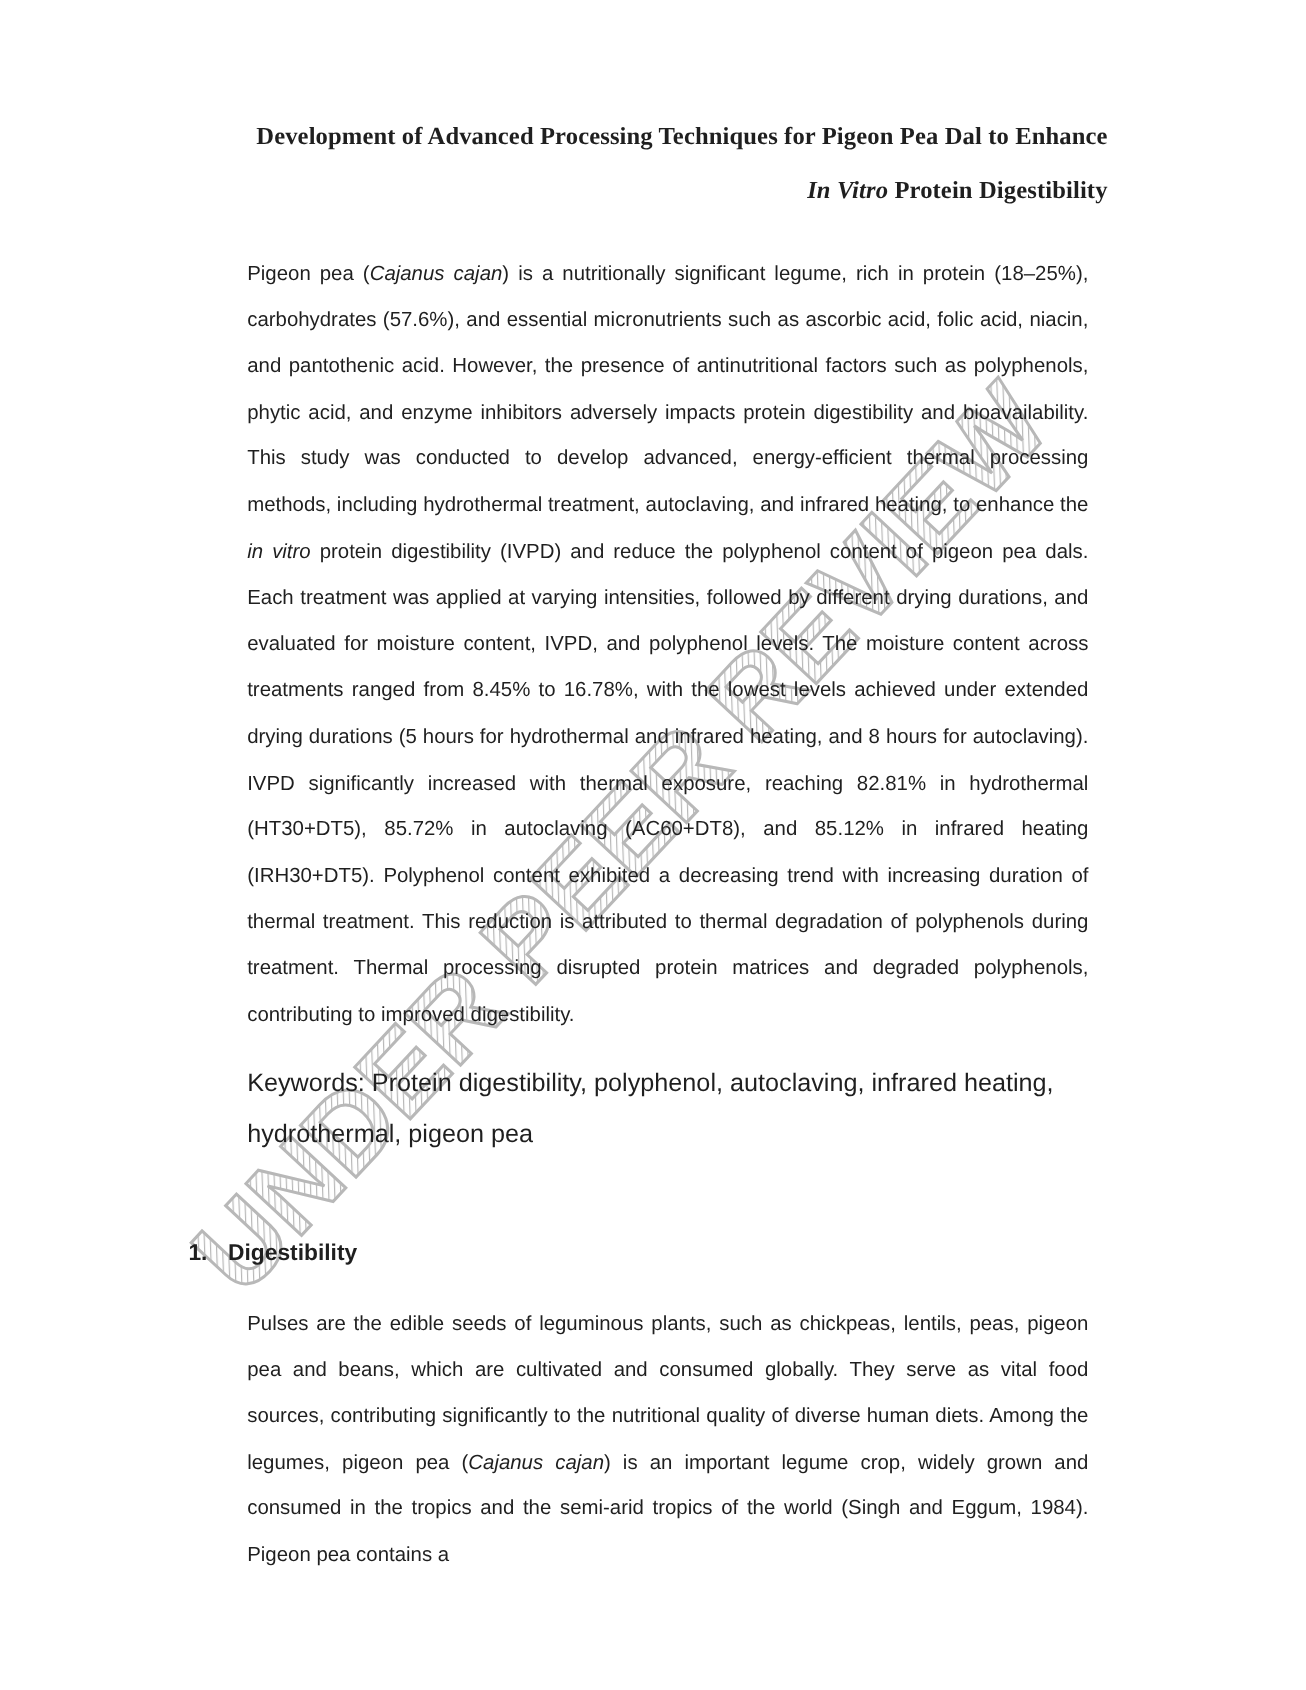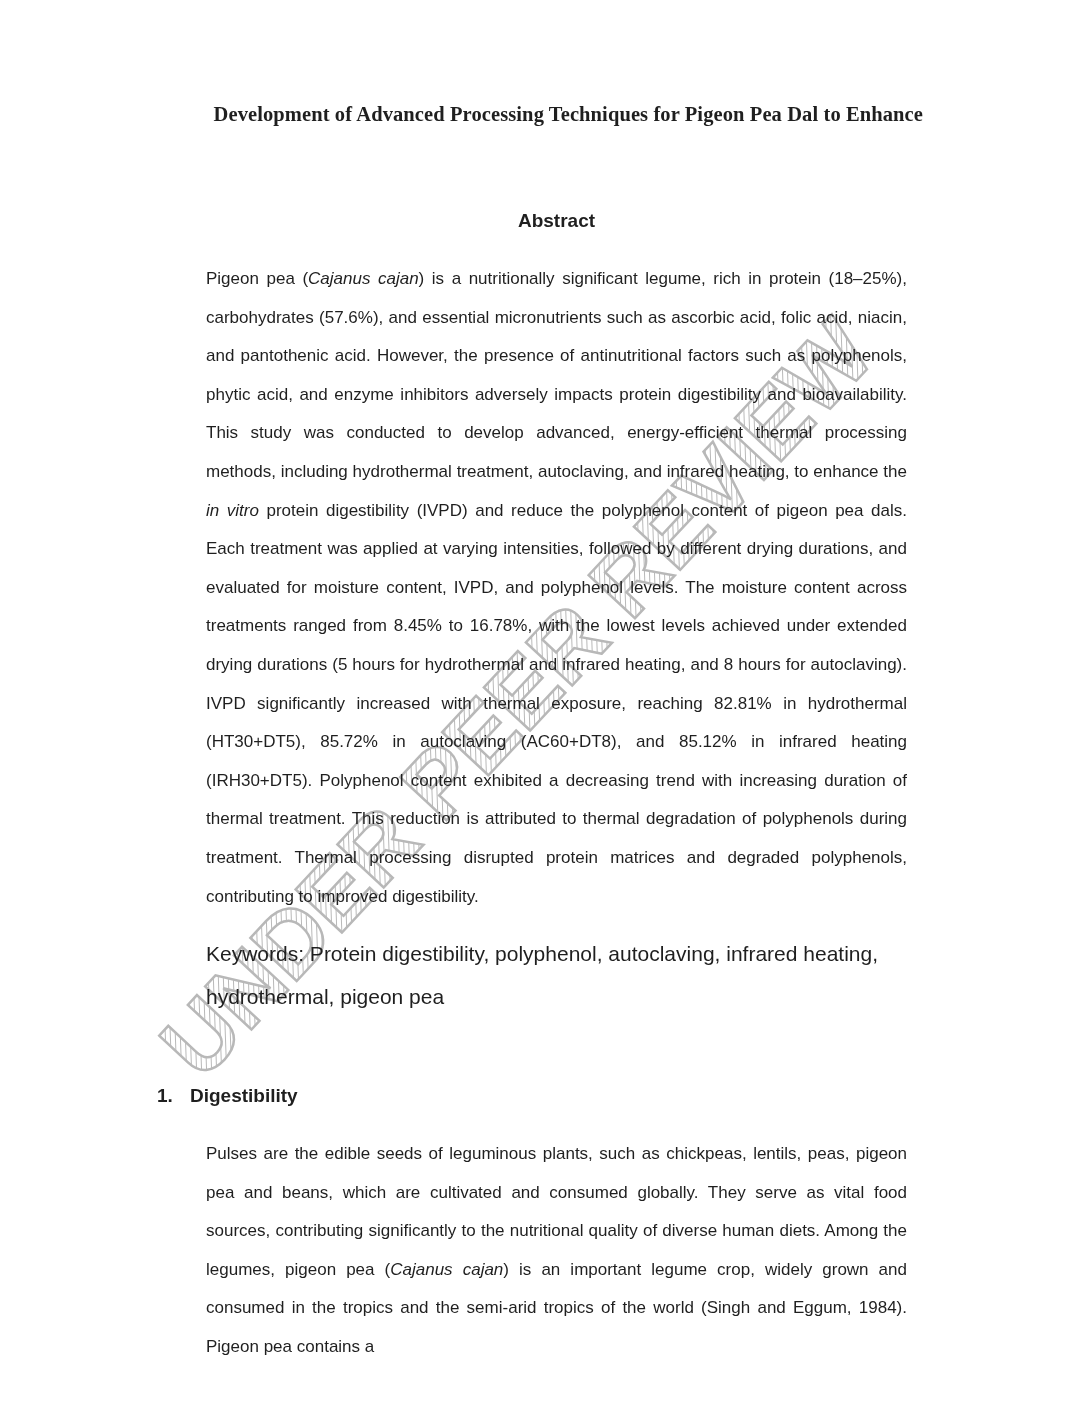--- a/index.html
+++ b/index.html
@@ -84,23 +84,23 @@
         <line x1="0" y1="0" x2="0" y2="5" stroke-width="2" stroke="#b8b8b8"></line>
       </pattern>
     </defs>
     <text class="wm-text" x="540" y="720" text-anchor="middle" transform="rotate(-47 540 720)" stroke="#b8b8b8">UNDER PEER REVIEW</text>
   </svg>
 
   <div class="content">
 
     <div class="doc-title">
       <div class="title-line"><span>Development of Advanced Processing Techniques for Pigeon Pea Dal to Enhance</span></div>
+      <div class="title-line"><i>In Vitro</i><span> Protein Digestibility</span></div>
     </div>
 
-    <div class="abstract-heading">Abstract</div>
 
     <p class="para"><span>Pigeon pea (</span><i>Cajanus cajan</i><span>) is a nutritionally significant legume, rich in protein (18–25%), carbohydrates (57.6%), and essential micronutrients such as ascorbic acid, folic acid, niacin, and pantothenic acid. However, the presence of antinutritional factors such as polyphenols, phytic acid, and enzyme inhibitors adversely impacts protein digestibility and bioavailability. This study was conducted to develop advanced, energy-efficient thermal processing methods, including hydrothermal treatment, autoclaving, and infrared heating, to enhance the </span><i>in vitro</i><span> protein digestibility (IVPD) and reduce the polyphenol content of pigeon pea dals. Each treatment was applied at varying intensities, followed by different drying durations, and evaluated for moisture content, IVPD, and polyphenol levels. The moisture content across treatments ranged from 8.45% to 16.78%, with the lowest levels achieved under extended drying durations (5 hours for hydrothermal and infrared heating, and 8 hours for autoclaving). IVPD significantly increased with thermal exposure, reaching 82.81% in hydrothermal (HT30+DT5), 85.72% in autoclaving (AC60+DT8), and 85.12% in infrared heating (IRH30+DT5). Polyphenol content exhibited a decreasing trend with increasing duration of thermal treatment. This reduction is attributed to thermal degradation of polyphenols during treatment. Thermal processing disrupted protein matrices and degraded polyphenols, contributing to improved digestibility.</span></p>
 
     <p class="keywords">Keywords: Protein digestibility, polyphenol, autoclaving, infrared heating, hydrothermal, pigeon pea</p>
 
     <div class="section-heading">
       <span class="sec-num">1.</span>
       <span class="sec-label">Digestibility</span>
     </div>
 

